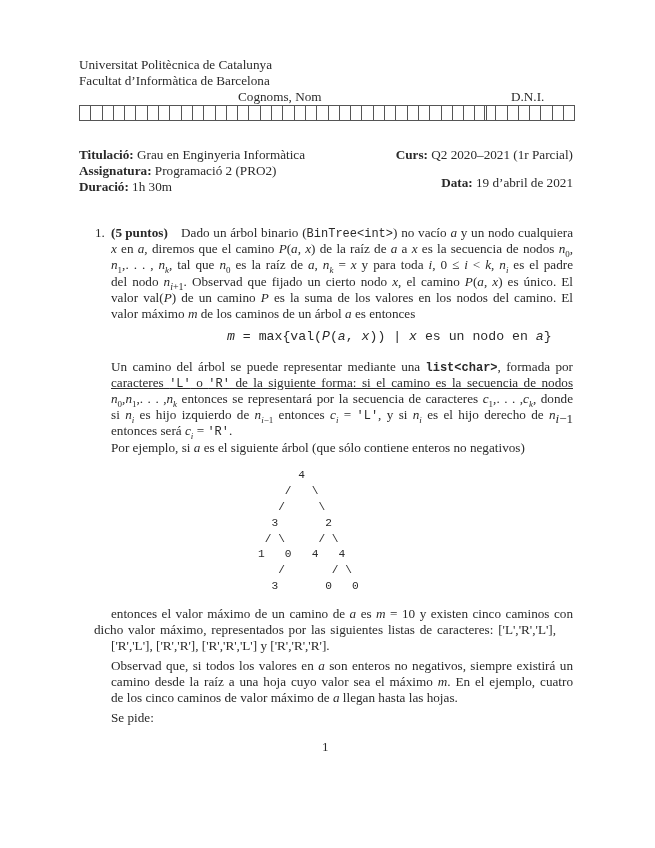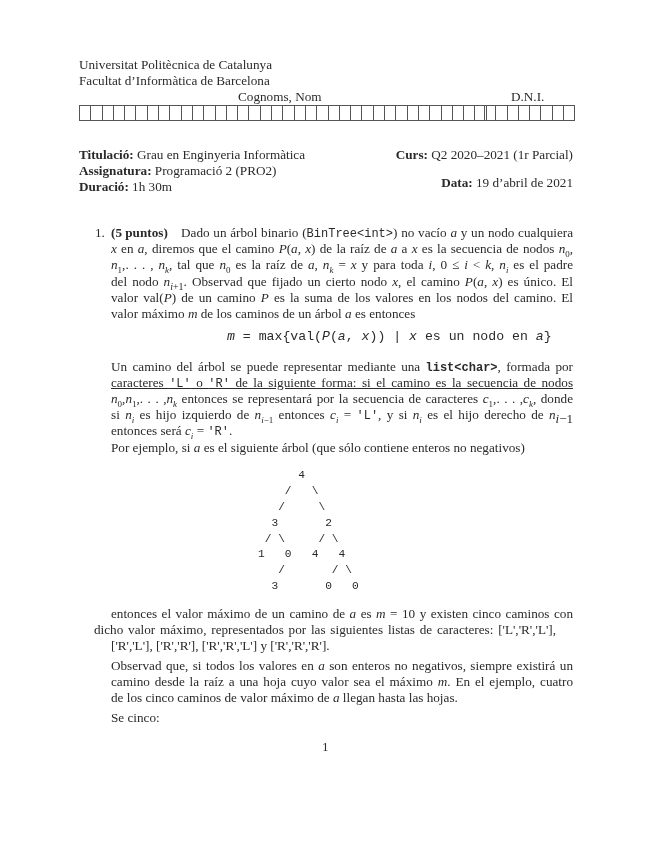--- a/index.html
+++ b/index.html
@@ -123,15 +123,15 @@
 <div class="tree" id="tree"><div>      4</div><div>    /   \</div><div>   /     \</div><div>  3       2</div><div> / \     / \</div><div>1   0   4   4</div><div>   /       / \</div><div>  3       0   0</div></div>
 
 <div class="line just" style="left:111px; top:606px; width:462px;">entonces el valor máximo de un camino de <i>a</i> es <i>m</i> = 10 y existen cinco caminos con</div>
 <div class="line just" style="left:94px; top:622px; width:462px;">dicho valor máximo, representados por las siguientes listas de caracteres: ['L','R','L'],</div>
 <div class="line" style="left:111px; top:638px;text-align:right;">['R','L'], ['R','R'], ['R','R','L'] y ['R','R','R'].</div>
 
 <div class="line just" style="left:111px; top:658px; width:462px;">Observad que, si todos los valores en <i>a</i> son enteros no negativos, siempre existirá un</div>
 <div class="line just" style="left:111px; top:674px; width:462px;">camino desde la raíz a una hoja cuyo valor sea el máximo <i>m</i>. En el ejemplo, cuatro</div>
 <div class="line" style="left:111px; top:690px;">de los cinco caminos de valor máximo de <i>a</i> llegan hasta las hojas.</div>
 
-<div class="line" style="left:111px; top:710px;">Se cinco:</div>
+<div class="line" style="left:111px; top:710px;">Se pide:</div>
 
 <div class="abs" style="left:322px; top:739px;">1</div>
 
 </body></html>

